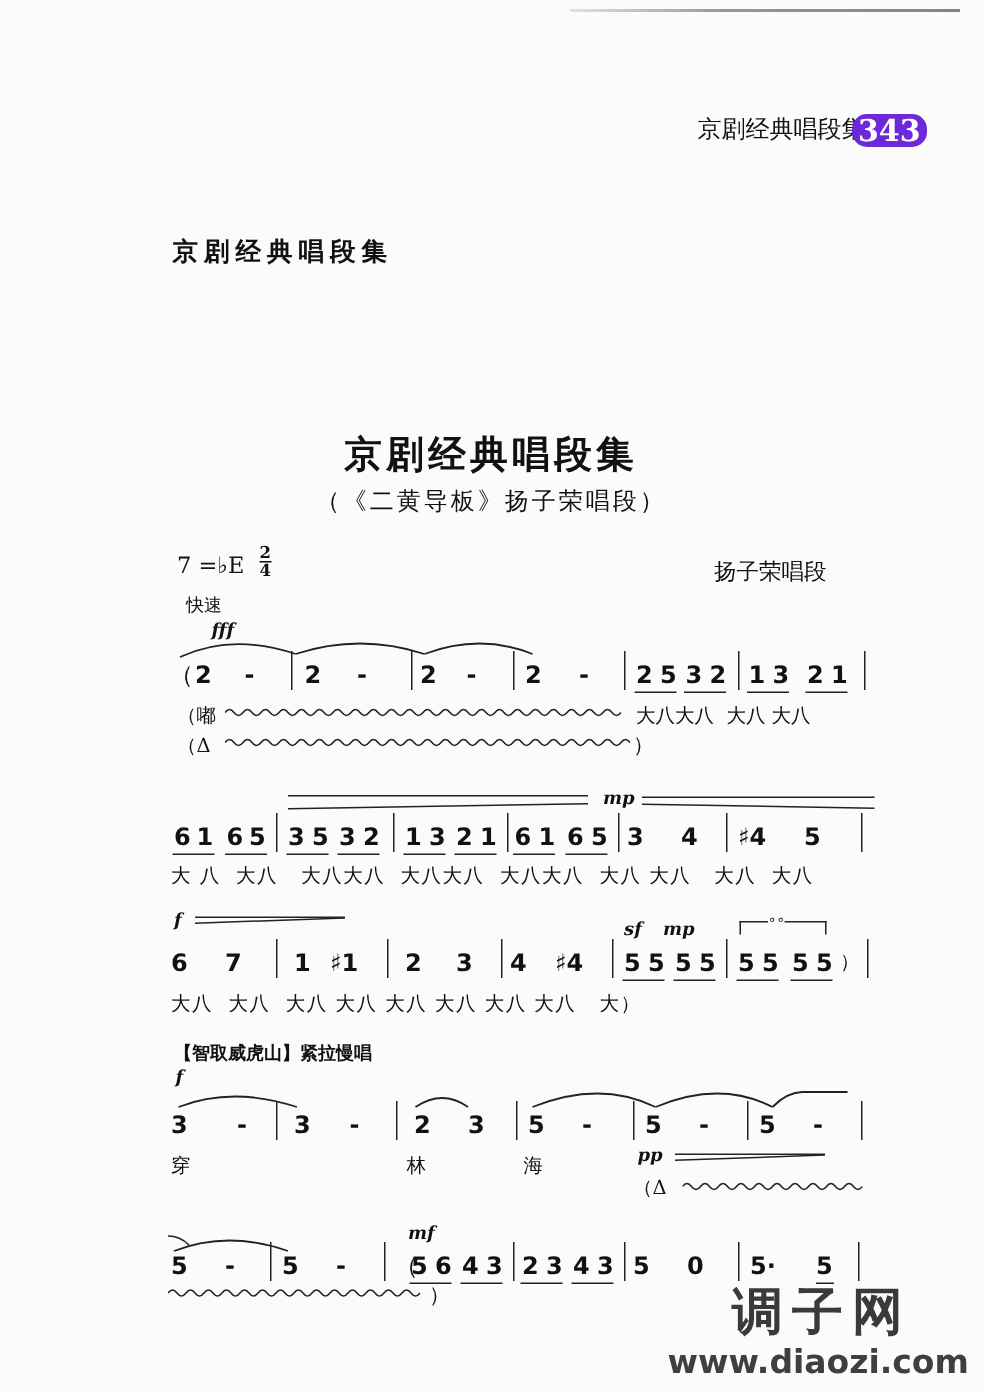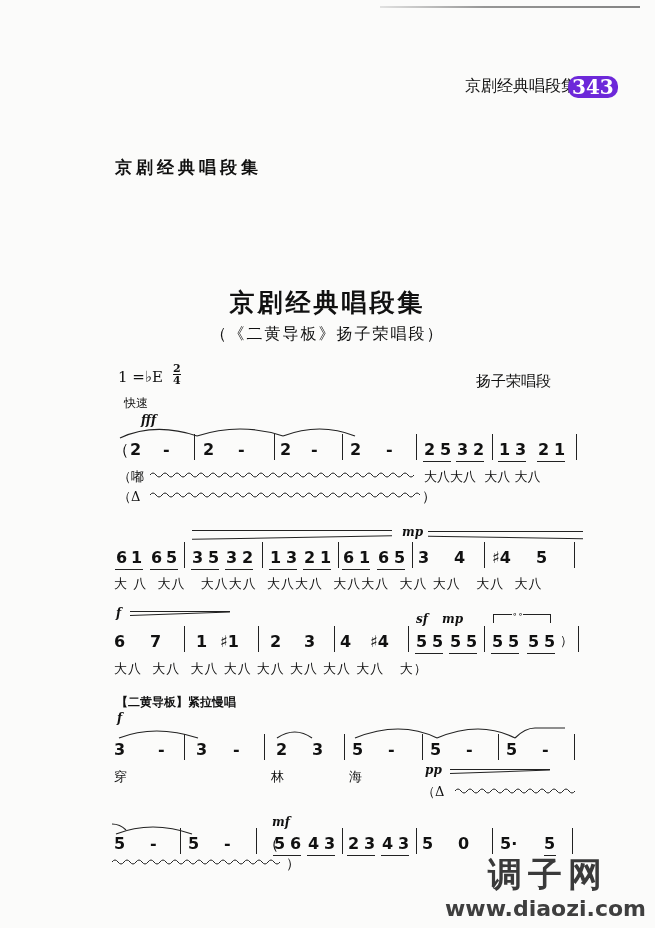--- a/index.html
+++ b/index.html
@@ -34,21 +34,21 @@
 
 <div class="abs topline"></div>
 <div class="abs hdr">京剧经典唱段集</div>
 <div class="abs pageno">343</div>
 
 <div class="abs section">京剧经典唱段集</div>
 
 <div class="abs title">京剧经典唱段集</div>
 <div class="abs subtitle">（《二黄导板》扬子荣唱段）</div>
 
-<div class="abs key">1 =♭E</div>
+<div class="abs key">7 =♭E</div>
 <div class="abs time">
   <span>2</span>
   <span class="frac">4</span>
 </div>
 <div class="abs singer">扬子荣唱段</div>
 <div class="abs tempo">快速</div>
 <div class="abs dyn" style="left:126px;top:413px;margin-left:15px;">fff</div>
 
 <svg class="abs" style="left:115px;top:420px;" width="280" height="22">
   <path d="M5 18 Q40 2 82 16" stroke="#222" fill="none" stroke-width="1.2"></path>
@@ -176,21 +176,21 @@
   <span class="bar" style="left:470px;top:-6px;"></span>
   <span class="uline" style="left:307px;width:28px;top:21px;"></span>
   <span class="uline" style="left:341px;width:28px;top:21px;"></span>
   <span class="uline" style="left:383px;width:28px;top:21px;"></span>
   <span class="uline" style="left:419px;width:28px;top:21px;"></span>
 </div>
 <div class="abs" style="left:114px;top:660px;font-size:13px;font-family:'DejaVu Serif',serif;letter-spacing:1px;">
   <span>大</span><span>八</span>&nbsp; <span>大</span><span>八</span>&nbsp; <span>大</span><span>八</span> <span>大</span><span>八</span> <span>大</span><span>八</span> <span>大</span><span>八</span> <span>大</span><span>八</span> <span>大</span><span>八</span>&nbsp;&nbsp; <span>大）</span>
 </div>
 
-<div class="abs marker">【二黄导板】紧拉慢唱</div>
+<div class="abs marker">【智取威虎山】紧拉慢唱</div>
 <div class="abs dyn" style="left:117px;top:711px;">f</div>
 <svg class="abs" style="left:115px;top:722px;" width="480" height="22">
   <path d="M4 16 Q40 2 83 16" stroke="#222" fill="none" stroke-width="1.2"></path>
   <path d="M162 16 Q180 4 197 16" stroke="#222" fill="none" stroke-width="1.2"></path>
   <path d="M240 16 Q285 -2 322 16" stroke="#222" fill="none" stroke-width="1.2"></path>
   <path d="M322 16 Q365 -2 400 16" stroke="#222" fill="none" stroke-width="1.2"></path>
   <path d="M400 16 Q410 6 420 6 L450 6" stroke="#222" fill="none" stroke-width="1.2"></path>
 </svg>
 <div class="row" style="top:740px;">
   <span class="note" style="left:6px;">3</span>

